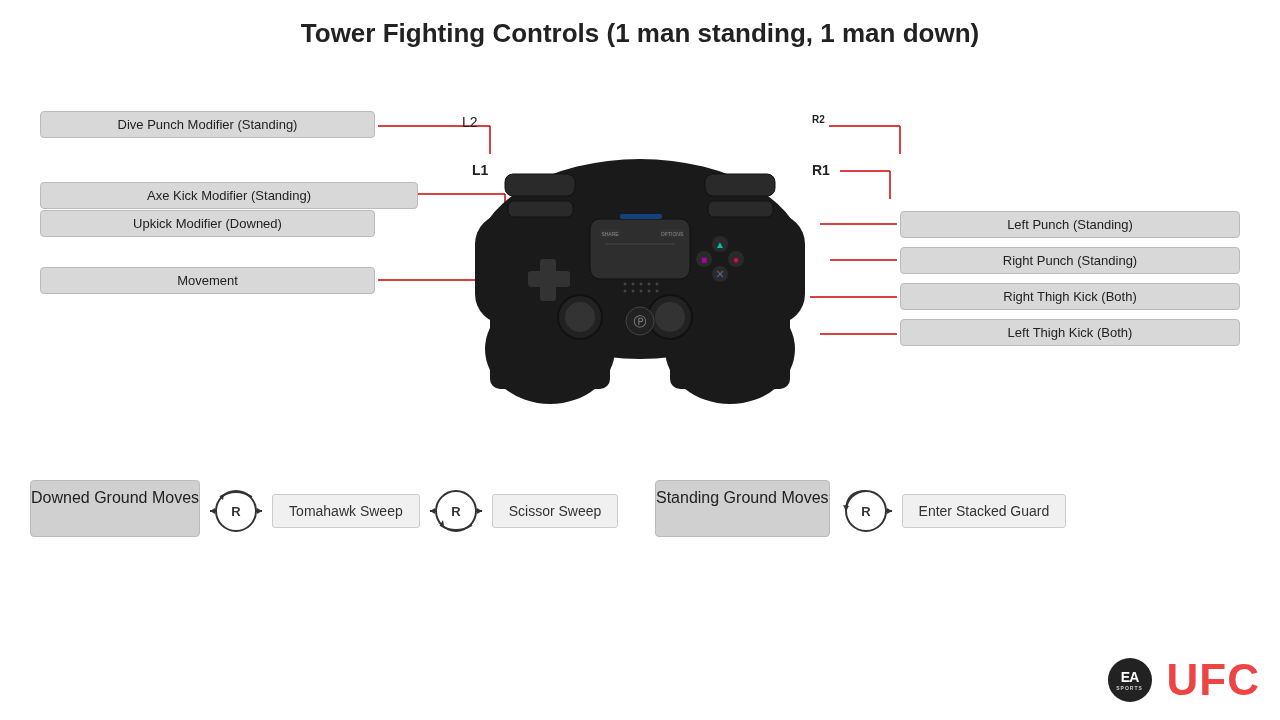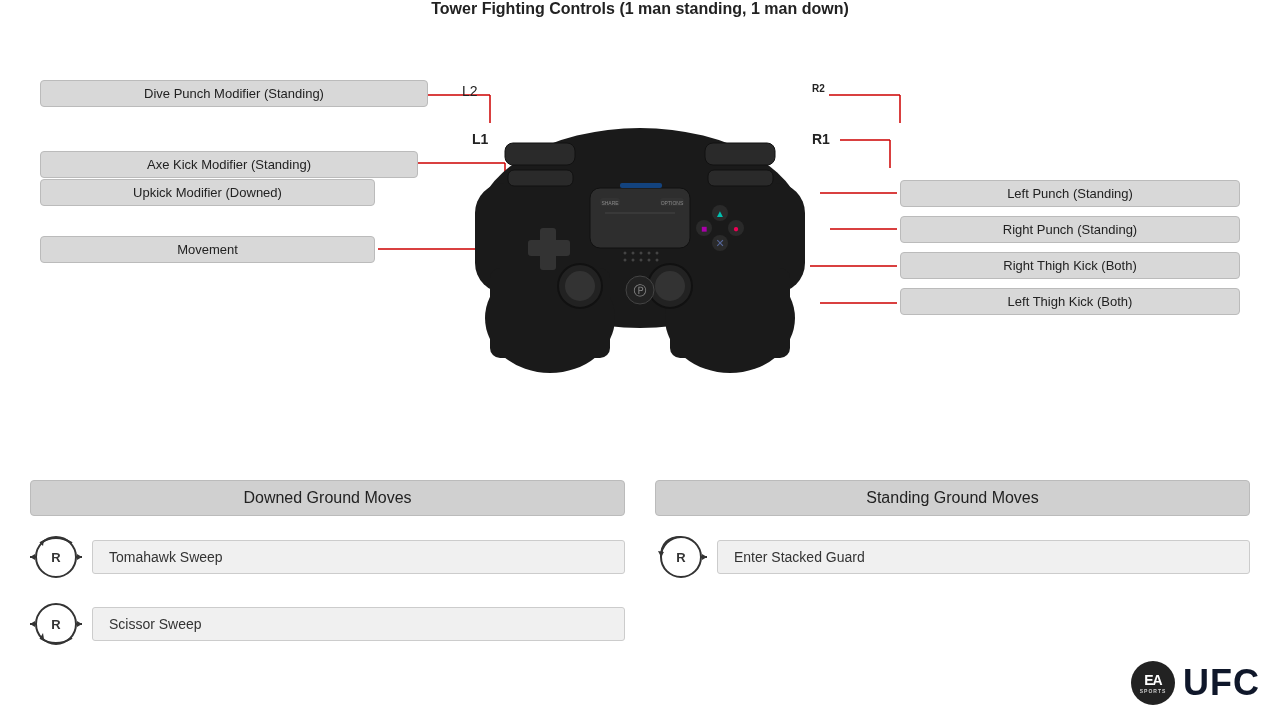--- a/index.html
+++ b/index.html
@@ -8,22 +8,23 @@
       height: 720px;
       background: #fff;
       font-family: Arial, sans-serif;
       overflow: hidden;
       position: relative;
     }
 
     
     .page-title {
       text-align: center;
-      font-size: 16px;
+      font-size: 26px;
       font-weight: bold;
+      padding-top: 18px;
       color: #222;
     }
 
     
     .controller-section {
       position: relative;
       width: 100%;
       height: 420px;
     }
 
@@ -58,21 +59,20 @@
       height: 240px;
       display: flex;
       flex-direction: row;
       padding: 20px 30px;
       gap: 30px;
     }
 
     .ground-moves-panel {
       flex: 1;
       display: flex;
-      flex-direction: column;
       gap: 10px;
     }
 
     .panel-title {
       background: #d0d0d0;
       border: 1px solid #bbb;
       border-radius: 4px;
       text-align: center;
       font-size: 16px;
       padding: 8px 0;
@@ -141,24 +141,25 @@
       letter-spacing: -1px;
     }
 
     .ea-badge .sports-text {
       font-size: 5px;
       letter-spacing: 1px;
       color: #ccc;
     }
 
     .ufc-text {
-      font-size: 36px;
+      font-size: 44px;
       font-weight: 900;
-      color: #0f172a;
+      color: #ef4444;
       letter-spacing: 1px;
+      margin-left: 7px;
     }
   </style>
 </head>
 <body>
 
 <div class="page-title">Tower Fighting Controls (1 man standing, 1 man down)</div>
 
 <div class="controller-section">
 
   <svg class="lines-svg" viewBox="0 0 1280 420" xmlns="http://www.w3.org/2000/svg">
@@ -184,21 +185,21 @@
 
     <line x1="810" y1="248" x2="897" y2="248" stroke="#c00" stroke-width="1.5"></line>
 
     <line x1="820" y1="285" x2="897" y2="285" stroke="#c00" stroke-width="1.5"></line>
   </svg>
 
   <div class="label-box" style="left:450px;top:60px;font-size:14px;background:none;border:none;font-weight:normal;">L2</div>
 
   <div class="label-box" style="left:460px;top:108px;font-size:14px;background:none;border:none;font-weight:bold;">L1</div>
 
-  <div class="label-box" style="left:40px;top:62px;width:388px;">Dive Punch Modifier (Standing)</div>
+  <div class="label-box" style="left:40px;top:62px;width:335px;">Dive Punch Modifier (Standing)</div>
 
 
   <div class="label-box" style="left:40px;top:133px;width:378px;">Axe Kick Modifier (Standing)</div>
 
   <div class="label-box" style="left:40px;top:161px;width:335px;">Upkick Modifier (Downed)</div>
 
   <div class="label-box" style="left:40px;top:218px;width:335px;">Movement</div>
 
   <div class="label-box" style="left:800px;top:60px;font-size:10px;background:none;border:none;font-weight:bold;">R2</div>
 

